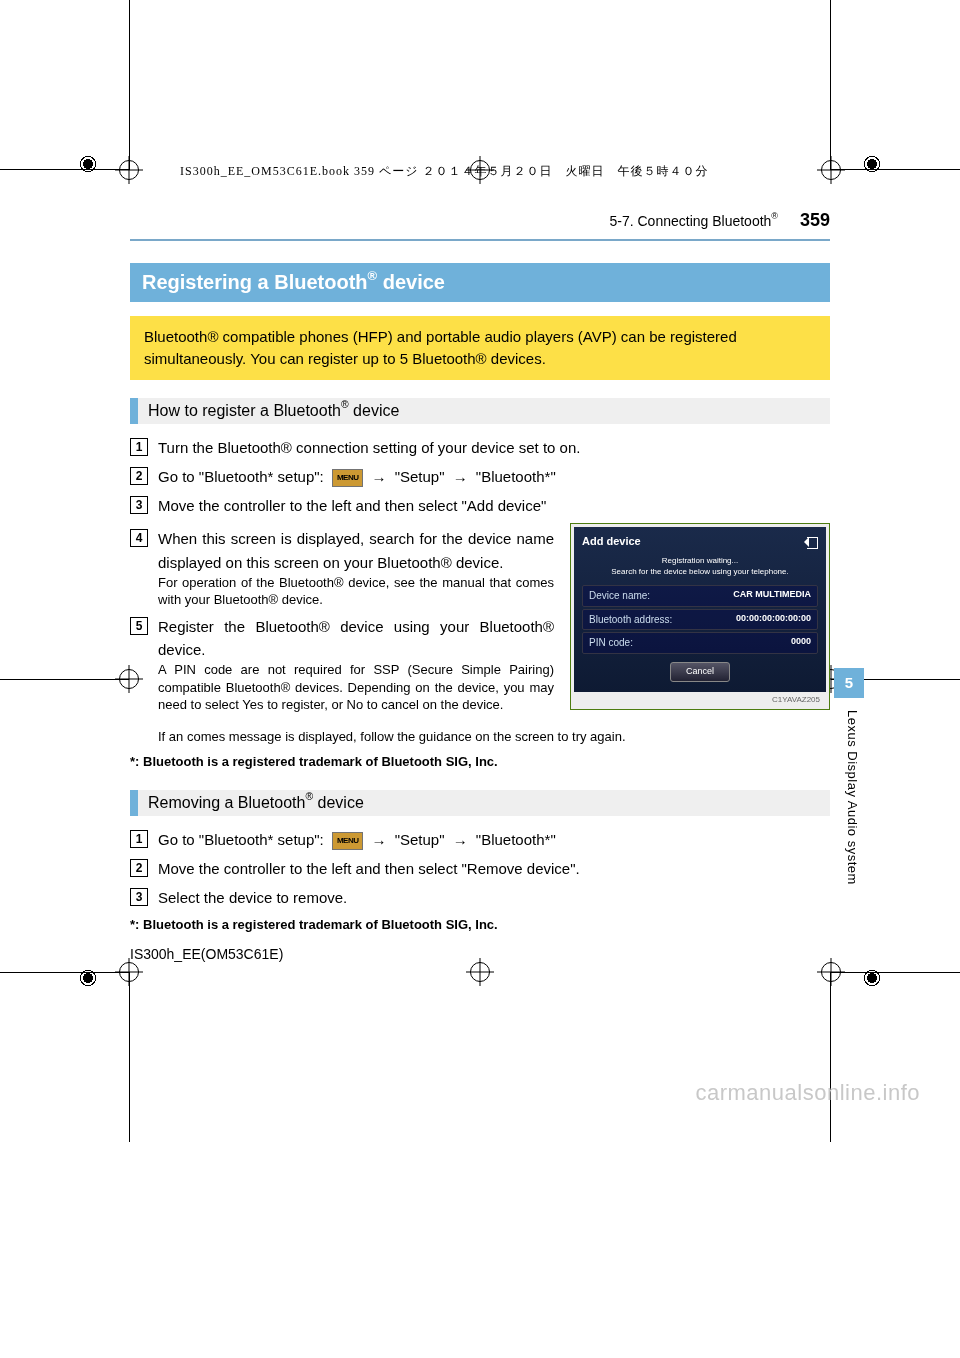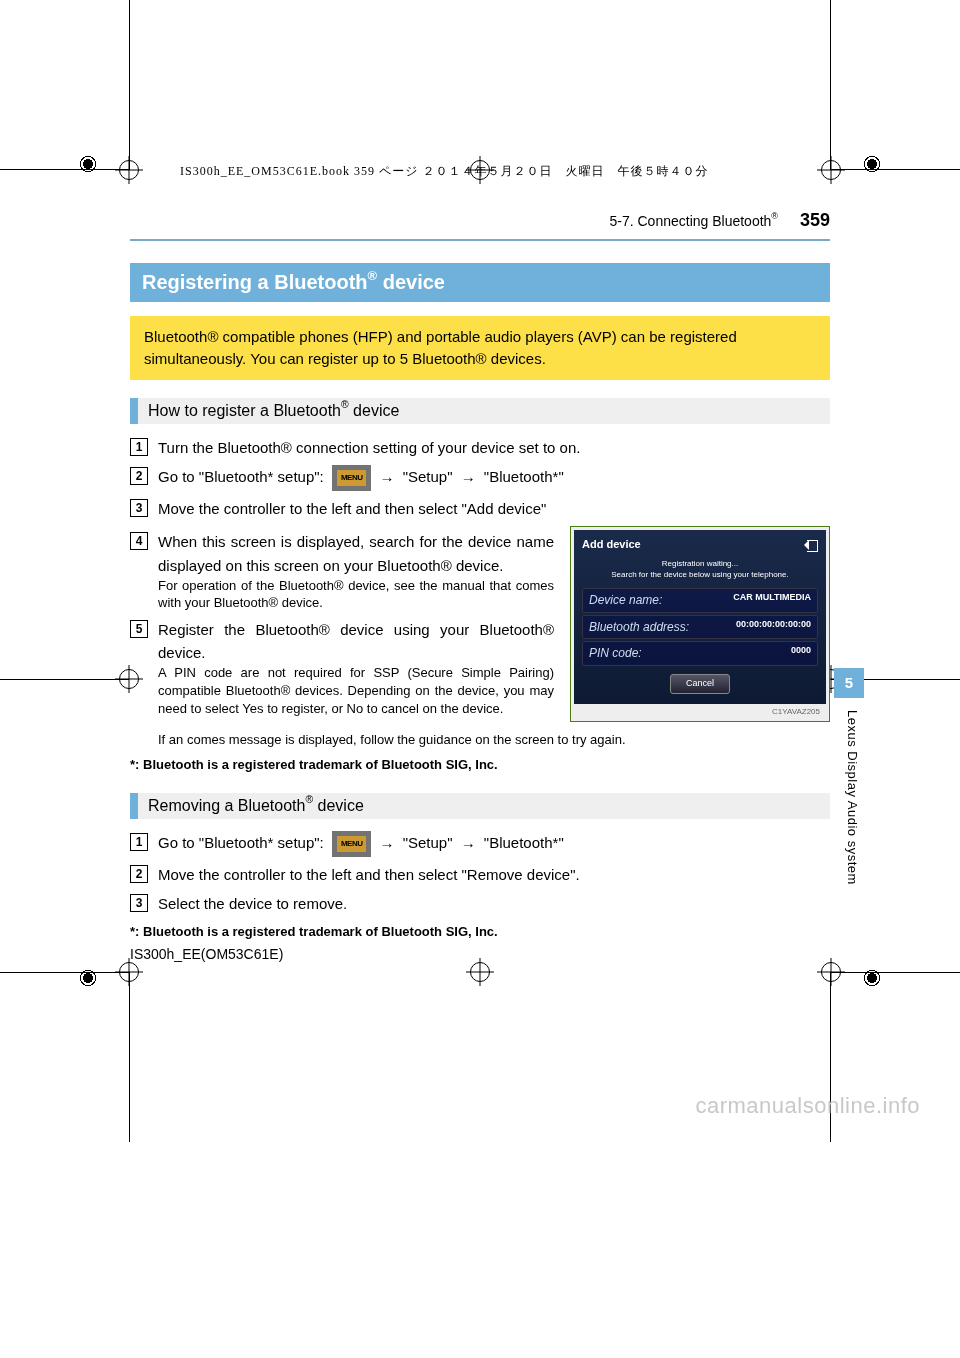--- a/index.html
+++ b/index.html
@@ -27,51 +27,51 @@
   sup { font-size: 0.65em; line-height: 0; vertical-align: super; position: relative; top: -0.1em; }
 
   .title-bar { background: #6fb1da; color: #fff; font-weight: bold; padding: 8px 12px; font-size: 20px; margin: 0 0 14px 0; }
   .lead-box { background: #fde047; padding: 10px 14px; font-size: 15px; line-height: 1.45; }
   .sub-head  { border-left: 8px solid #6fb1da; background: #efefef; font-size: 16px; padding: 4px 10px; margin: 18px 0 12px 0; font-weight: normal; }
 
   .steps { font-size: 15px; line-height: 1.55; }
   .step  { display: flex; align-items: flex-start; margin: 4px 0 6px 0; }
   .step .num { width: 18px; height: 18px; border:1.5px solid #000; font-size: 12px; font-weight: bold; text-align: center; line-height: 16px; margin: 2px 10px 0 0; flex: 0 0 18px; background:#fff; }
   .step .txt { flex: 1; }
-  .menu-chip { display:inline-block; background:#cc9933; color:#000; border:5px solid #737373; font-size:8px; padding:2px 4px; vertical-align: middle; margin: 0 4px; font-weight:bold; letter-spacing: -0.5px;}
+  .menu-chip { display:inline-block; background:#cc9933; color:#000; border:1px solid #737373; font-size:8px; padding:2px 4px; vertical-align: middle; margin: 0 4px; font-weight:bold; letter-spacing: -0.5px;}
   .arrow { margin: 0 4px; }
   .two-col { display:flex; gap: 16px; align-items:flex-start; }
   .two-col .left { flex:1; }
   .two-col .right { flex: 0 0 260px; }
 
   .small { font-size: 13px; line-height: 1.35; text-align: justify; }
   .small2 { font-size: 13px; line-height: 1.35; margin-top: 8px; }
   .footnote { font-size: 13px; margin: 6px 0 0 0; font-weight: bold; }
 
   
   .device { width: 260px; border:1px solid #4d7c0f; padding:3px; background:#eee; }
   .device-inner { background: linear-gradient(#1a2a4a,#0e1a33); color:#fff; font-family: Arial, sans-serif; font-size:10px; padding:6px 8px 10px 8px; position:relative; }
   .device-inner .dtitle { font-size:11px; font-weight:bold; margin-bottom:6px; display:flex; justify-content:space-between; align-items:center;}
   .device-inner .back { width:14px; height:10px; position:relative;}
   .device-inner .back::before{content:""; position:absolute; right:0; top:0; width:10px; height:10px; border:1px solid #fff; border-left:none;}
   .device-inner .back::after{content:""; position:absolute; left:0; top:0; width:0; height:0; border-top:5px solid transparent; border-bottom:5px solid transparent; border-right:5px solid #fff;}
   .device-inner .msg { font-size:8px; text-align:center; line-height:1.3; margin:4px 0 8px 0;}
   .device-inner .row { display:flex; justify-content:space-between; background: rgba(0,0,80,0.3); border:1px solid #334; padding:2px 6px; margin:2px 0; border-radius:2px;}
-  .device-inner .row .lbl { font-size:12px; color:#cde;font-style:italic;}
+  .device-inner .row .lbl { font-size:10px; color:#cde;}
   .device-inner .row .val { font-size:9px; font-weight:bold; color:#fff;}
   .device-inner .btn { display:block; width:60px; margin:8px auto 0 auto; text-align:center; font-size:9px; background:linear-gradient(#556,#223); border:1px solid #888; border-radius:3px; padding:2px 0;}
   .device .caption { text-align:right; font-size:8px; color:#666; padding:2px 6px 0 0; font-family: Arial;}
 
   
   .tab { position:absolute; right: 96px; top: 668px; width: 30px; height: 30px; background:#6fb1da; color:#fff; font-weight:bold; font-size:15px; text-align:center; line-height:30px; }
   .vert-label { position:absolute; right: 100px; top: 710px; font-size: 13px; writing-mode: vertical-rl; text-orientation: mixed; letter-spacing: 0.5px; }
 
   
   .manual-id { position:absolute; left:130px; bottom: 180px; font-size: 14px; }
-  .watermark { position:absolute; right: 40px; bottom: 23px; font-size: 22px; color:#c8c8c8; font-family: Arial; letter-spacing: 0.5px; }
+  .watermark { position:absolute; right: 40px; bottom: 36px; font-size: 22px; color:#c8c8c8; font-family: Arial; letter-spacing: 0.5px; }
 
 </style>
 </head>
 <body>
 
 <div class="page">
 
   <div class="reg-dot" style="left:78px; top:154px;"></div>
   <div class="reg-dot" style="right:78px; top:154px;"></div>
   <div class="reg-dot" style="left:78px; bottom:154px;"></div>

